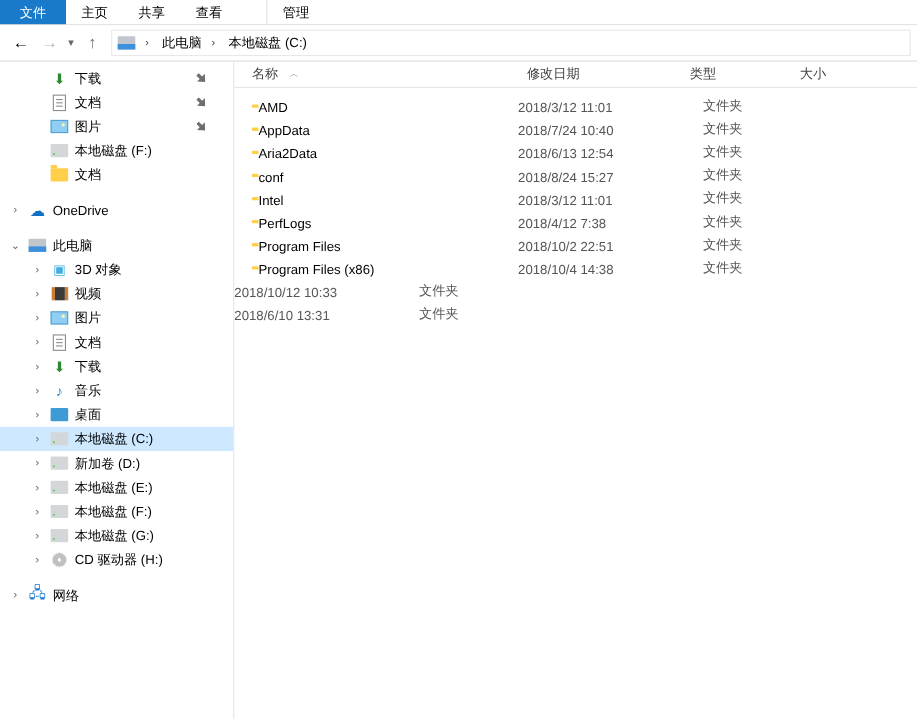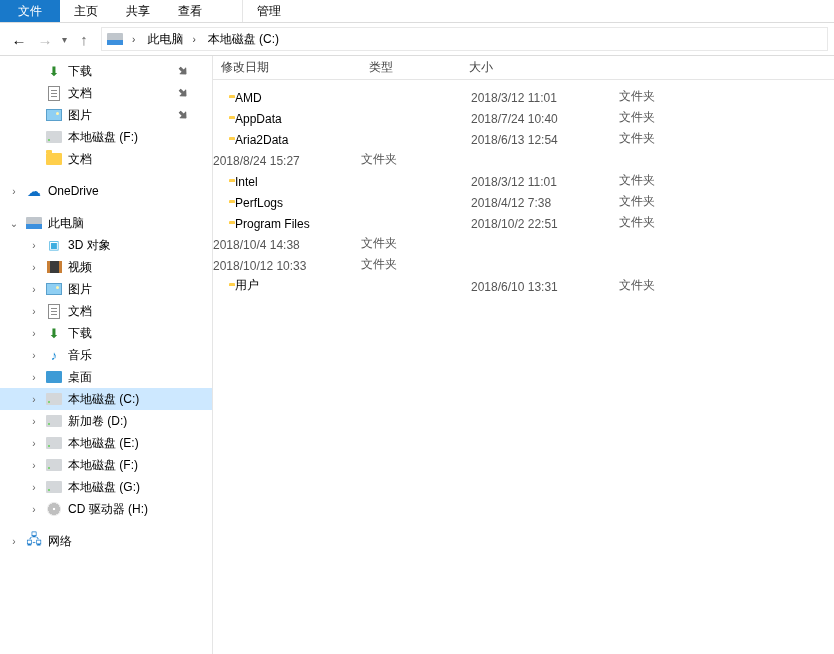--- a/index.html
+++ b/index.html
@@ -133,21 +133,21 @@
   .col.size { flex:1;}
   .sort-caret { font-size:9px; color:#777; }
   .rows { padding-top:4px;}
   .row {
     display:flex;
     height:21px;
     align-items:flex-end;
   }
   .row .c-name{width:258px;display:flex;align-items:center;gap:6px;padding-left:16px;}
   .row .c-date{width:148px;color:#555;}
-  .row .c-type{width:100px;color:#555;}
+  .row .c-type{width:100px;color:#555;margin-left:20px;}
   .row .c-size{flex:1;}
 </style>
 </head>
 <body>
 
 <div class="tabs">
   <div class="tab file">文件</div>
   <div class="tab">主页</div>
   <div class="tab">共享</div>
   <div class="tab">查看</div>
@@ -326,20 +326,24 @@
           <span class="ico">
             <span class="net-ico">🖧</span>
           </span>
           <span>网络</span>
         </div>
       </div>
   </div>
 
   <div class="filepane">
     <div class="cols">
+      <div class="col name">
+        <span>名称</span>
+        <span class="sort-caret">︿</span>
+      </div>
       <div class="col date">修改日期</div>
       <div class="col type">类型</div>
       <div class="col size">大小</div>
     </div>
     <div class="rows" id="rows">
         <div class="row">
           <div class="c-name">
             <span class="ico"><span class="folder-ico"></span></span>
             <span>AMD</span>
           </div>
@@ -359,20 +363,24 @@
         <div class="row">
           <div class="c-name">
             <span class="ico"><span class="folder-ico"></span></span>
             <span>Aria2Data</span>
           </div>
           <div class="c-date">2018/6/13 12:54</div>
           <div class="c-type">文件夹</div>
           <div class="c-size"></div>
         </div>
         <div class="row">
+          <div class="c-name">
+            <span class="ico"><span class="folder-ico"></span></span>
+            <span>conf</span>
+          </div>
           <div class="c-date">2018/8/24 15:27</div>
           <div class="c-type">文件夹</div>
           <div class="c-size"></div>
         </div>
         <div class="row">
           <div class="c-name">
             <span class="ico"><span class="folder-ico"></span></span>
             <span>Intel</span>
           </div>
           <div class="c-date">2018/3/12 11:01</div>
@@ -391,33 +399,33 @@
         <div class="row">
           <div class="c-name">
             <span class="ico"><span class="folder-ico"></span></span>
             <span>Program Files</span>
           </div>
           <div class="c-date">2018/10/2 22:51</div>
           <div class="c-type">文件夹</div>
           <div class="c-size"></div>
         </div>
         <div class="row">
+          <div class="c-name">
+            <span class="ico"><span class="folder-ico"></span></span>
+            <span>Program Files (x86)</span>
+          </div>
           <div class="c-date">2018/10/4 14:38</div>
           <div class="c-type">文件夹</div>
           <div class="c-size"></div>
         </div>
         <div class="row">
           <div class="c-date">2018/10/12 10:33</div>
           <div class="c-type">文件夹</div>
           <div class="c-size"></div>
         </div>
         <div class="row">
-          <div class="c-name">
-            <span class="ico"><span class="folder-ico"></span></span>
-            <span>用户</span>
-          </div>
           <div class="c-date">2018/6/10 13:31</div>
           <div class="c-type">文件夹</div>
           <div class="c-size"></div>
         </div>
       </div>
   </div>
 </div>
 
 </body></html>

